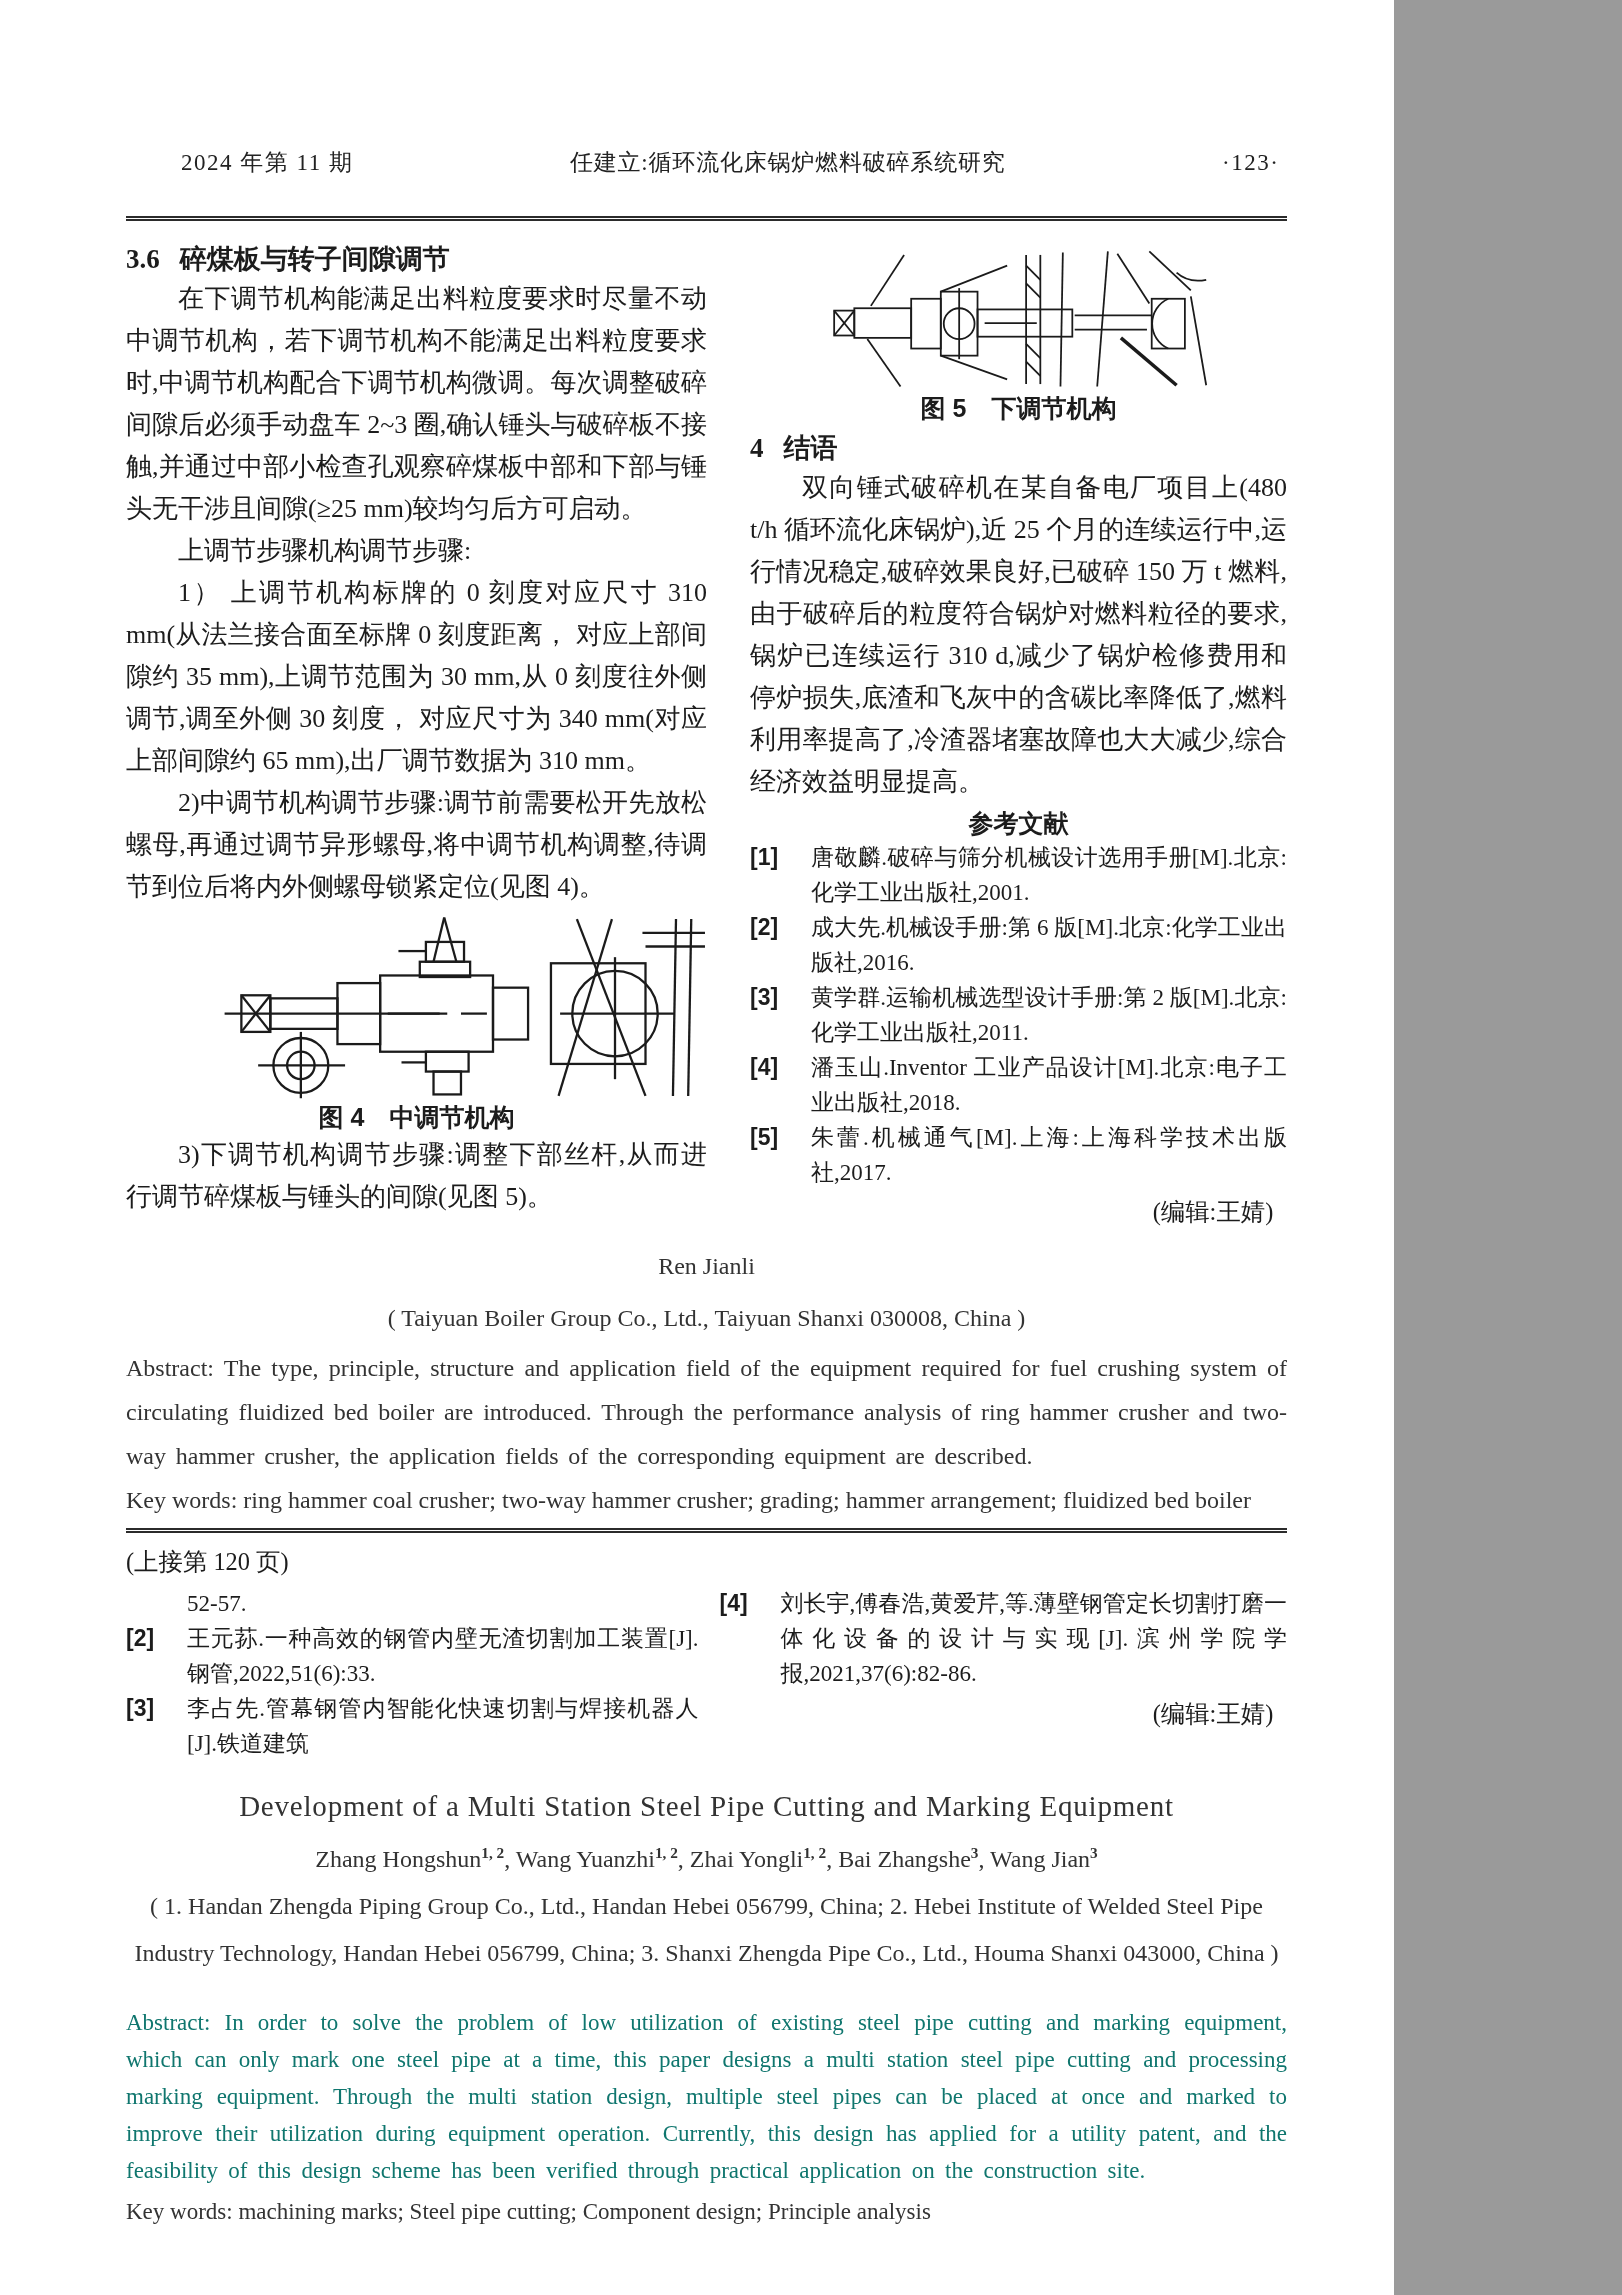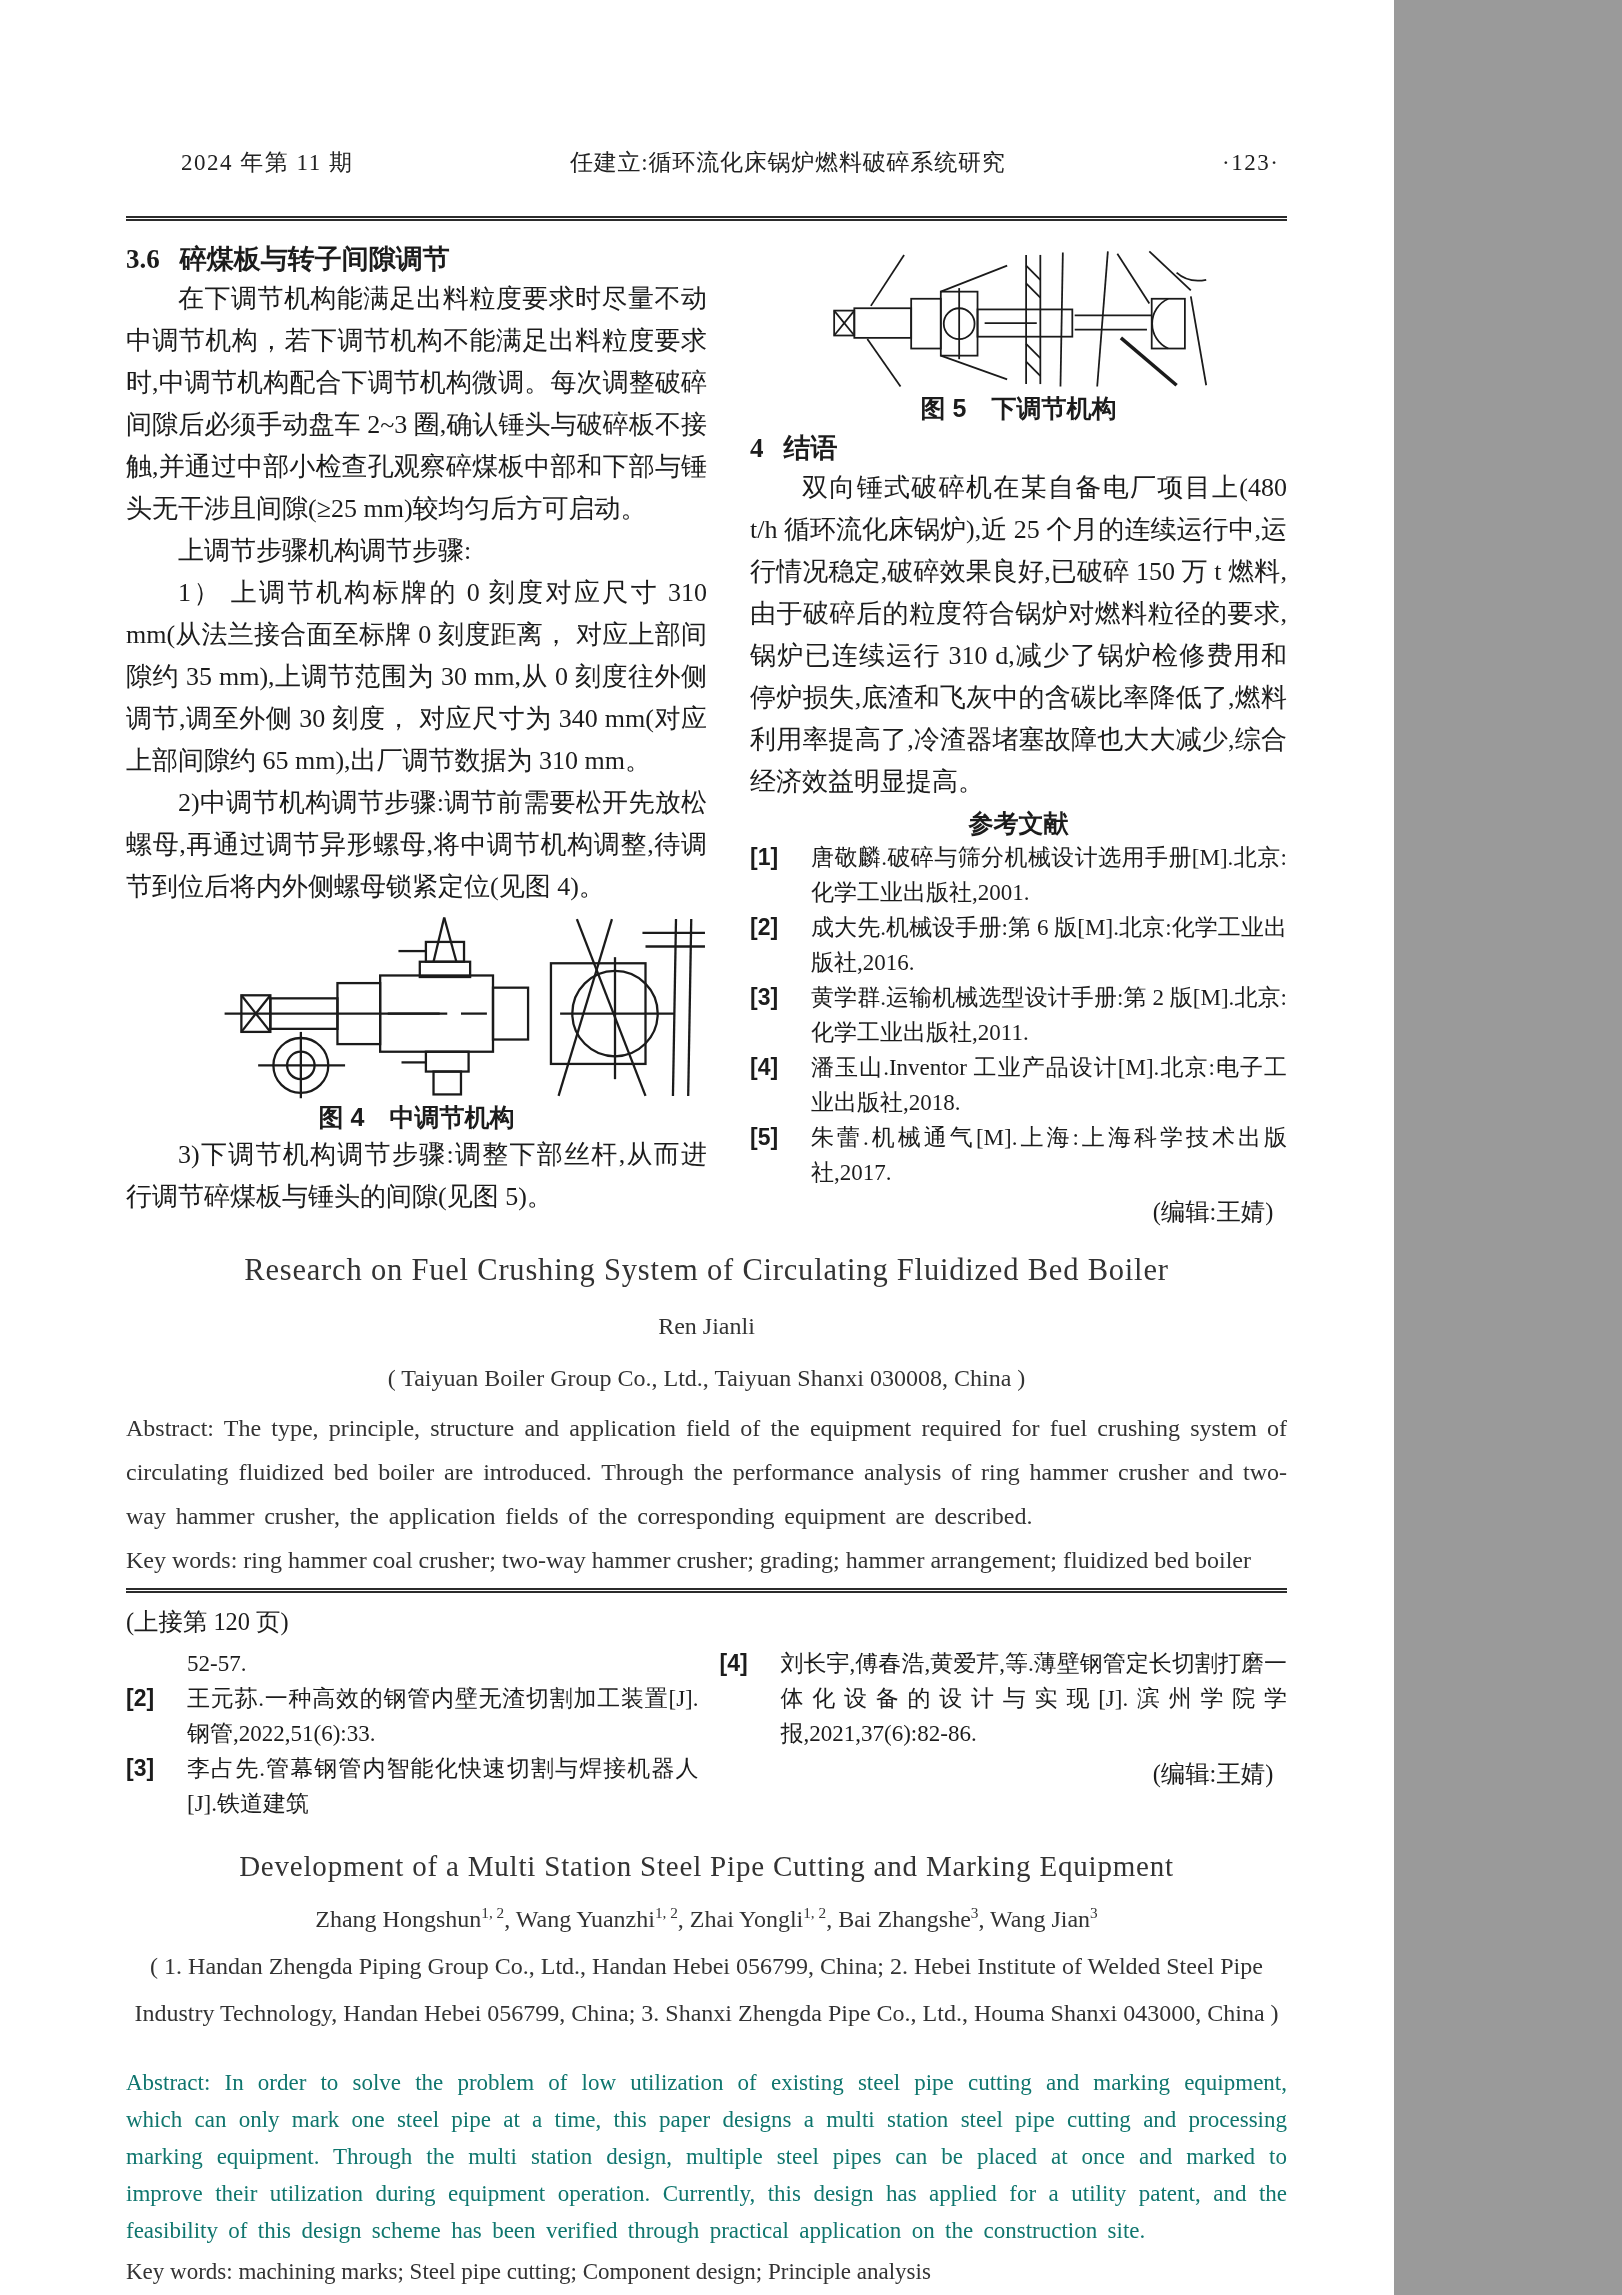--- a/index.html
+++ b/index.html
@@ -38,21 +38,21 @@
   .en{color:#333;}
   .en-title1{font-size:30.5px;letter-spacing:0.8px;text-align:center;margin-top:20px;line-height:40px;}
   .en-meta{font-size:24px;text-align:center;margin-top:21.4px;line-height:30.5px;}
   .en-abs{font-size:24px;line-height:44px;text-align:justify;word-spacing:3.8px;margin-top:12.2px;}
   .en-kw{font-size:24px;line-height:38px;margin-top:3.1px;}
   .mid-rule{margin-top:9.2px;border-bottom:5.3px double #2b2b2b;}
   .cont-marker{font-size:24.4px;line-height:35px;margin-top:10.7px;}
   .cont-cols{display:flex;gap:21px;margin-top:7.6px;}
   .en-title2{font-size:29px;letter-spacing:0.8px;text-align:center;margin-top:26px;line-height:38px;color:#333;}
   .en-authors{font-size:24px;text-align:center;margin-top:18.3px;color:#333;}
-  .en-authors sup{font-size:15.3px;}
+  .en-authors sup{font-size:15.3px;font-weight:bold;}
   .en-affil2{font-size:24px;line-height:47px;text-align:center;max-width:1366px;margin:10.7px auto 0 auto;color:#333;}
   .en-abs2{font-size:23px;line-height:37px;text-align:justify;word-spacing:4.6px;margin-top:27px;color:#0f766e;}
   .en-kw2{font-size:23px;line-height:35px;margin-top:4.6px;color:#333;}
   .drw{stroke:#1b1b1b;fill:none;stroke-width:3;}
   .drw-thick{stroke:#1b1b1b;fill:none;stroke-width:6;}
 </style>
 </head>
 <body>
 
 <div class="page">
@@ -184,21 +184,20 @@
       <p class="ref"><span class="lbl">[2]</span><span>成大先.机械设手册:第 6 版[M].北京:化学工业出版社,2016.</span></p>
       <p class="ref"><span class="lbl">[3]</span><span>黄学群.运输机械选型设计手册:第 2 版[M].北京:化学工业出版社,2011.</span></p>
       <p class="ref"><span class="lbl">[4]</span><span>潘玉山.Inventor 工业产品设计[M].北京:电子工业出版社,2018.</span></p>
       <p class="ref"><span class="lbl">[5]</span><span>朱蕾.机械通气[M].上海:上海科学技术出版社,2017.</span></p>
 
       <div class="editor">(编辑:王婧)</div>
     </div>
   </div>
 
   <div class="en">
-    <div class="en-title1">Research on Fuel Crushing System of Circulating Fluidized Bed Boiler</div>
     <div class="en-meta">Ren Jianli</div>
     <div class="en-meta">( Taiyuan Boiler Group Co., Ltd., Taiyuan Shanxi 030008, China )</div>
     <div class="en-abs">
       <span>Abstract:</span>
       <span>The type, principle, structure and application field of the equipment required for fuel crushing system of circulating fluidized bed boiler are introduced. Through the performance analysis of ring hammer crusher and two-way hammer crusher, the application fields of the corresponding equipment are described.</span>
     </div>
     <div class="en-kw">
       <span>Key words:</span>
       <span>ring hammer coal crusher; two-way hammer crusher; grading; hammer arrangement; fluidized bed boiler</span>
     </div>

